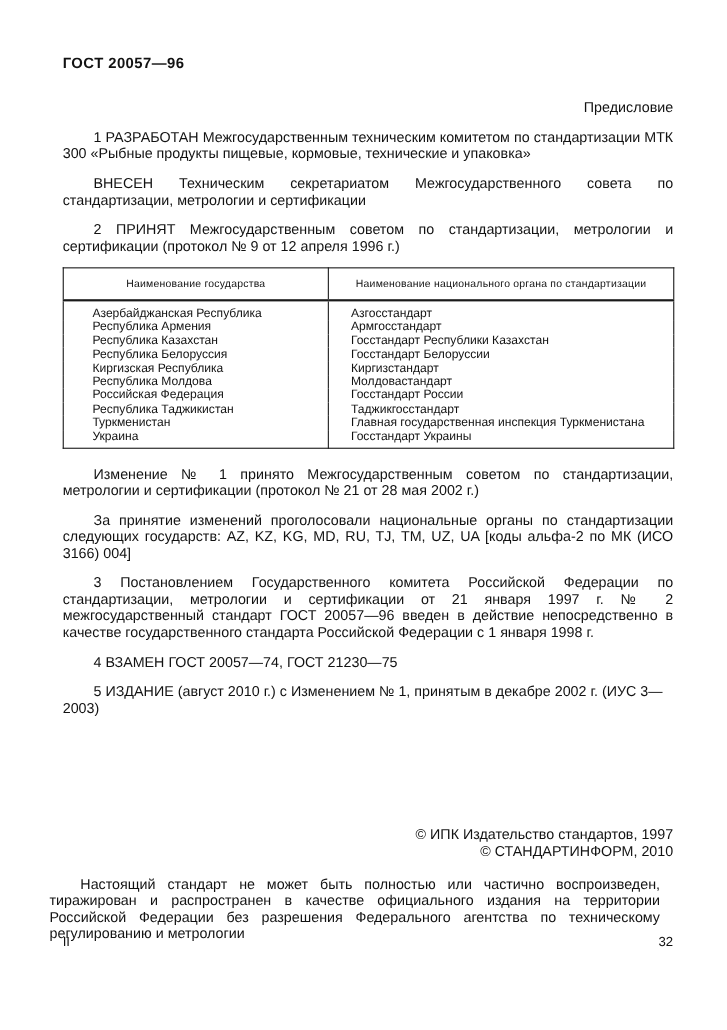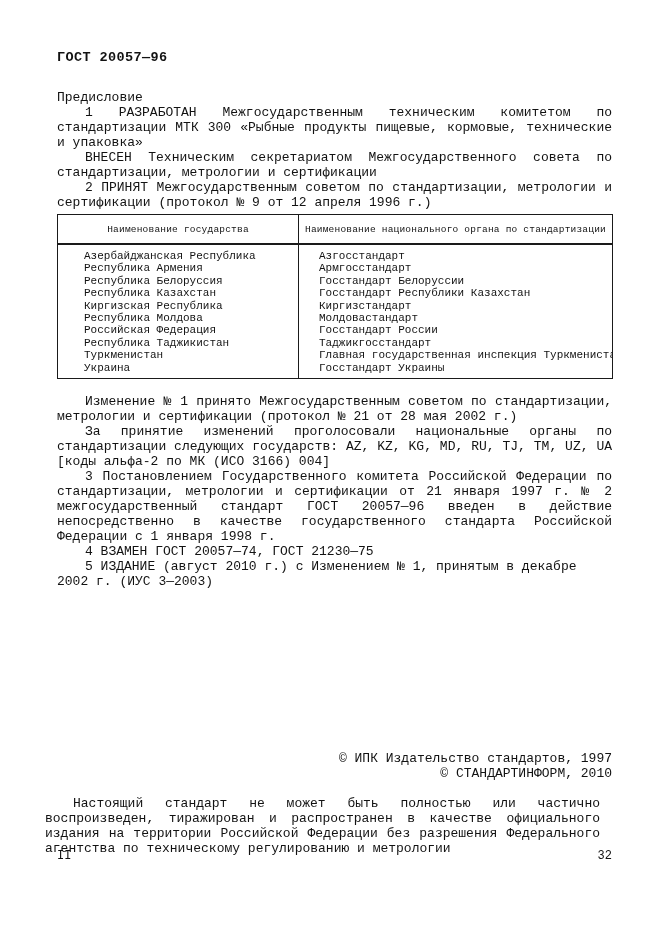--- a/index.html
+++ b/index.html
@@ -6,40 +6,40 @@
     margin: 0;
     padding: 0;
     background: #ffffff;
   }
   .page {
     position: relative;
     width: 661px;
     height: 936px;
     box-sizing: border-box;
     background: #ffffff;
-    font-family: Liberation Mono, monospace;
+    font-family: Liberation Sans, sans-serif;
     color: #121212;
     font-size: 13px;
     line-height: 15px;
     padding: 50px 49px 0 57px;
     overflow: hidden;
   }
   .doc-code {
     font-weight: bold;
     font-size: 13.5px;
     letter-spacing: 0.4px;
   }
   .page-title {
-    text-align: left;
+    text-align: right;
     margin-top: 25px;
   }
   p.body-par {
     text-align: justify;
     text-indent: 28px;
-    margin: 0 0;
+    margin: 12px 0;
   }
   p.no-just {
     text-align: left;
   }
   table.vote-table {
     width: 555px;
     border-collapse: collapse;
     margin-top: 4px;
     table-layout: fixed;
   }
@@ -136,26 +136,26 @@
     <tbody>
       <tr class="first">
         <td>Азербайджанская Республика</td>
         <td>Азгосстандарт</td>
       </tr>
       <tr>
         <td>Республика Армения</td>
         <td>Армгосстандарт</td>
       </tr>
       <tr>
+        <td>Республика Казахстан</td>
+        <td>Госстандарт Республики Казахстан</td>
+      </tr>
+      <tr>
         <td>Республика Белоруссия</td>
         <td>Госстандарт Белоруссии</td>
-      </tr>
-      <tr>
-        <td>Республика Казахстан</td>
-        <td>Госстандарт Республики Казахстан</td>
       </tr>
       <tr>
         <td>Киргизская Республика</td>
         <td>Киргизстандарт</td>
       </tr>
       <tr>
         <td>Республика Молдова</td>
         <td>Молдовастандарт</td>
       </tr>
       <tr>

